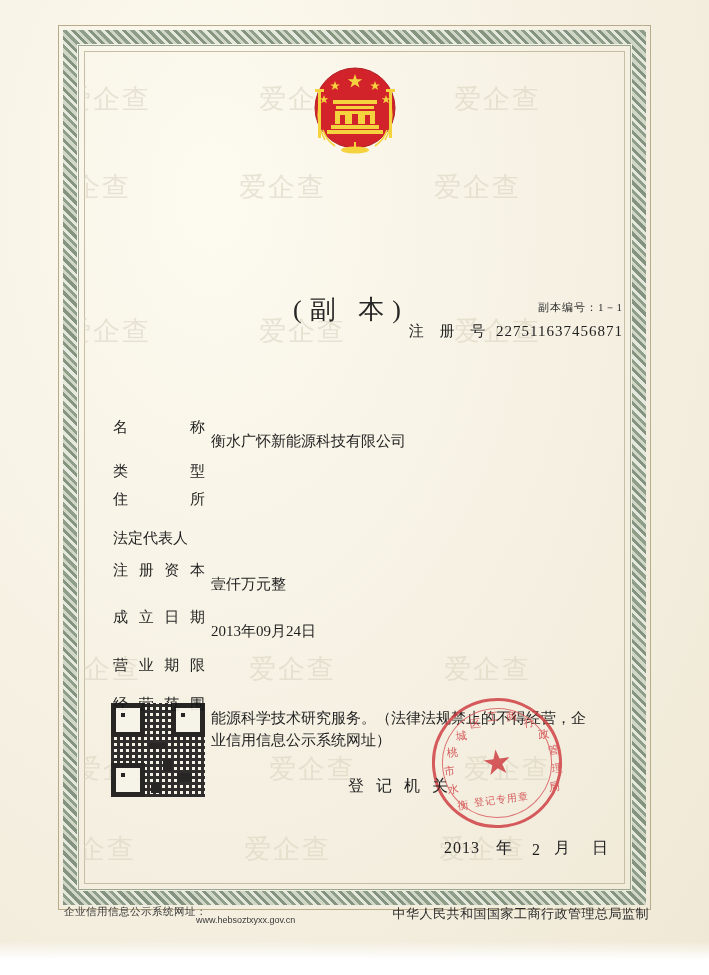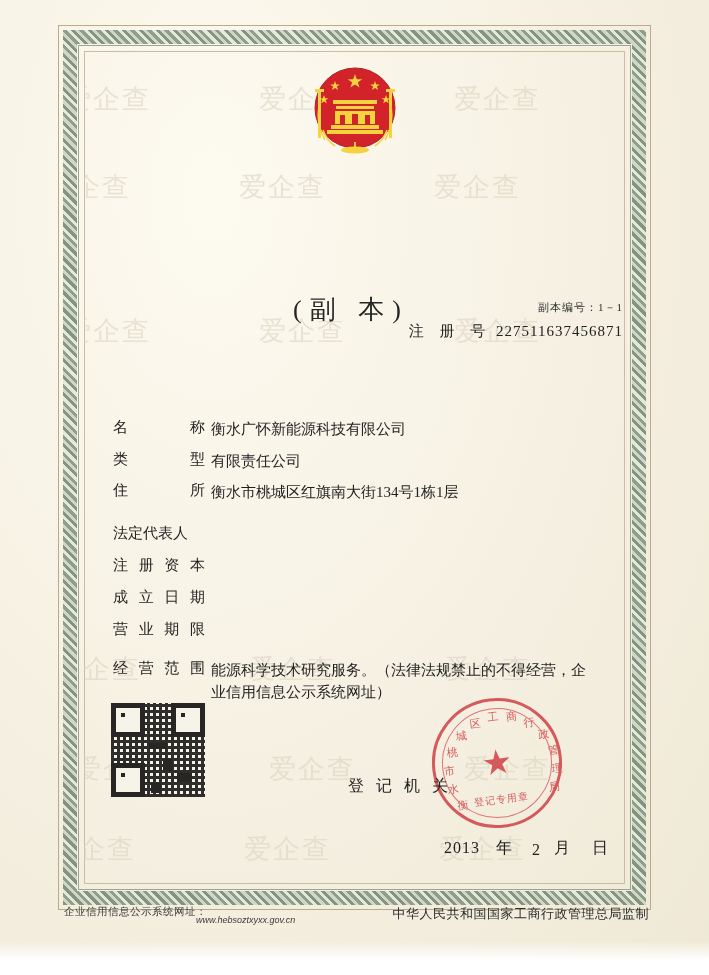--- a/index.html
+++ b/index.html
@@ -139,20 +139,21 @@
     width: 92px;
     flex: 0 0 92px;
     display: flex;
     justify-content: space-between;
     letter-spacing: 0px;
   }
   .row .val {
     flex: 1 1 auto;
     padding-left: 6px;
     line-height: 1.5;
+    margin-top: 12px;
   }
   .gap-sm { margin-bottom: 13px; }
   .gap-md { margin-bottom: 20px; }
 
   
   .qr {
     position: absolute;
     left: 111px; top: 703px;
     width: 94px; height: 94px;
     background:
@@ -251,21 +252,20 @@
     color: #3a3a3a;
     letter-spacing: 0.5px;
     text-align: center;
   }
   .footer-url {
     position: absolute;
     left: 196px; top: 915px;
     font-size: 9px;
     color: #3a3a3a;
     font-family: "Liberation Sans", sans-serif;
-    font-style: italic;
   }
   .footer-right {
     position: absolute;
     right: 60px; top: 905px;
     font-size: 13px;
     color: #2b2b2b;
     letter-spacing: 0.5px;
   }
   .bottom-shadow {
     position: absolute;
@@ -363,53 +363,53 @@
         <span>称</span>
       </span>
       <span class="val">衡水广怀新能源科技有限公司</span>
     </div>
 
     <div class="row">
       <span class="lab">
         <span>类</span>
         <span>型</span>
       </span>
-      <span class="val">有限责任公司</span>
     </div>
 
     <div class="row gap-md">
       <span class="lab">
         <span>住</span>
         <span>所</span>
       </span>
-      <span class="val">衡水市桃城区红旗南大街134号1栋1层</span>
     </div>
 
     <div class="row gap-sm">
       <span class="lab">
         <span>法定代表人</span>
       </span>
     </div>
 
     <div class="row gap-sm">
       <span class="lab">
         <span>注</span>
         <span>册</span>
         <span>资</span>
         <span>本</span>
       </span>
+      <span class="val">壹仟万元整</span>
     </div>
 
     <div class="row gap-sm">
       <span class="lab">
         <span>成</span>
         <span>立</span>
         <span>日</span>
         <span>期</span>
       </span>
+      <span class="val">2013年09月24日</span>
     </div>
 
     <div class="row gap-md">
       <span class="lab">
         <span>营</span>
         <span>业</span>
         <span>期</span>
         <span>限</span>
       </span>
     </div>

